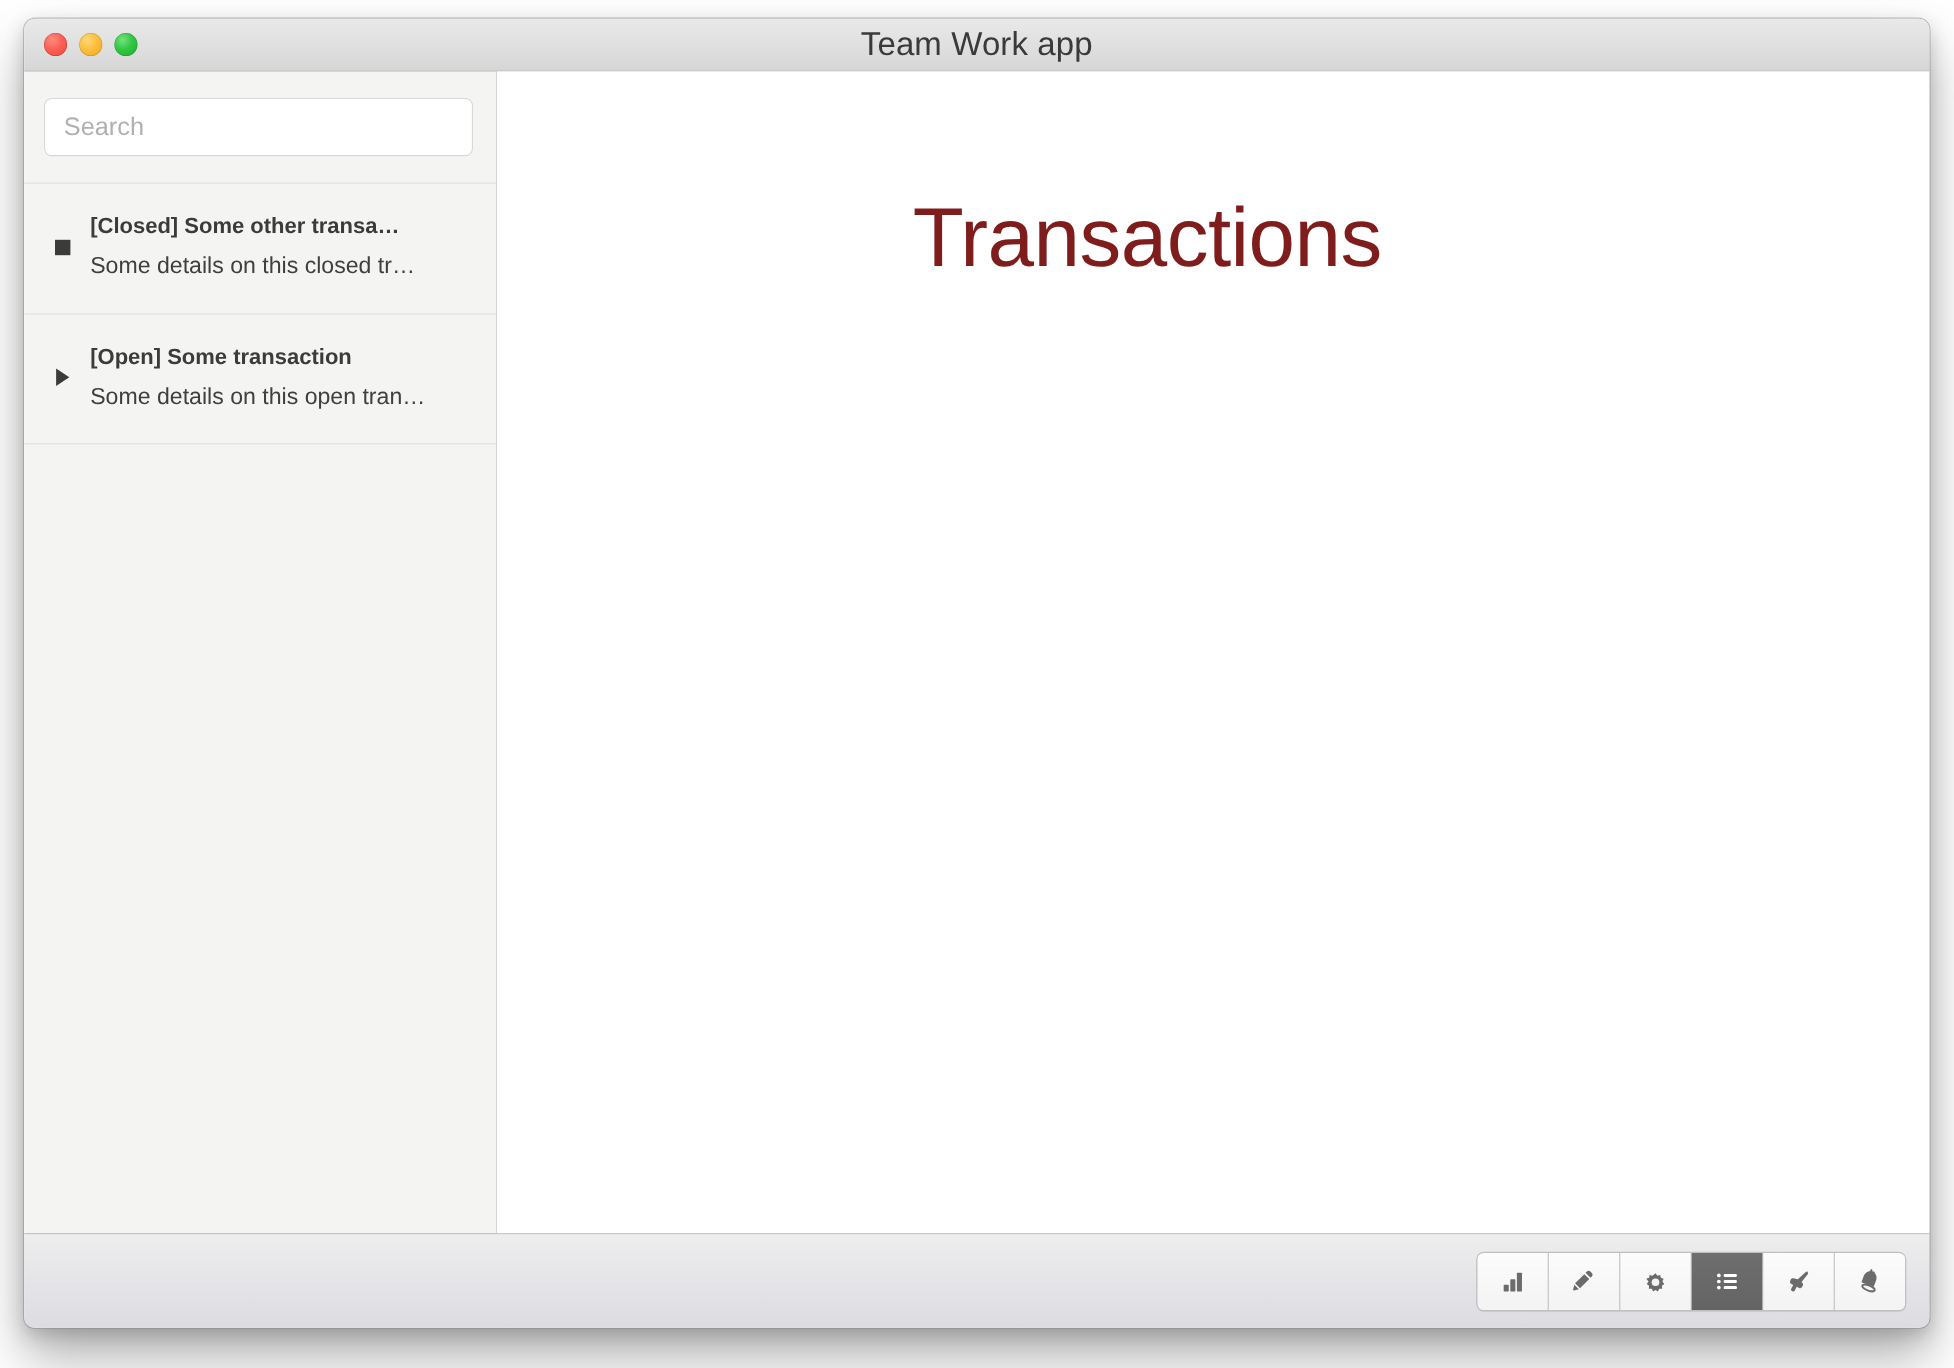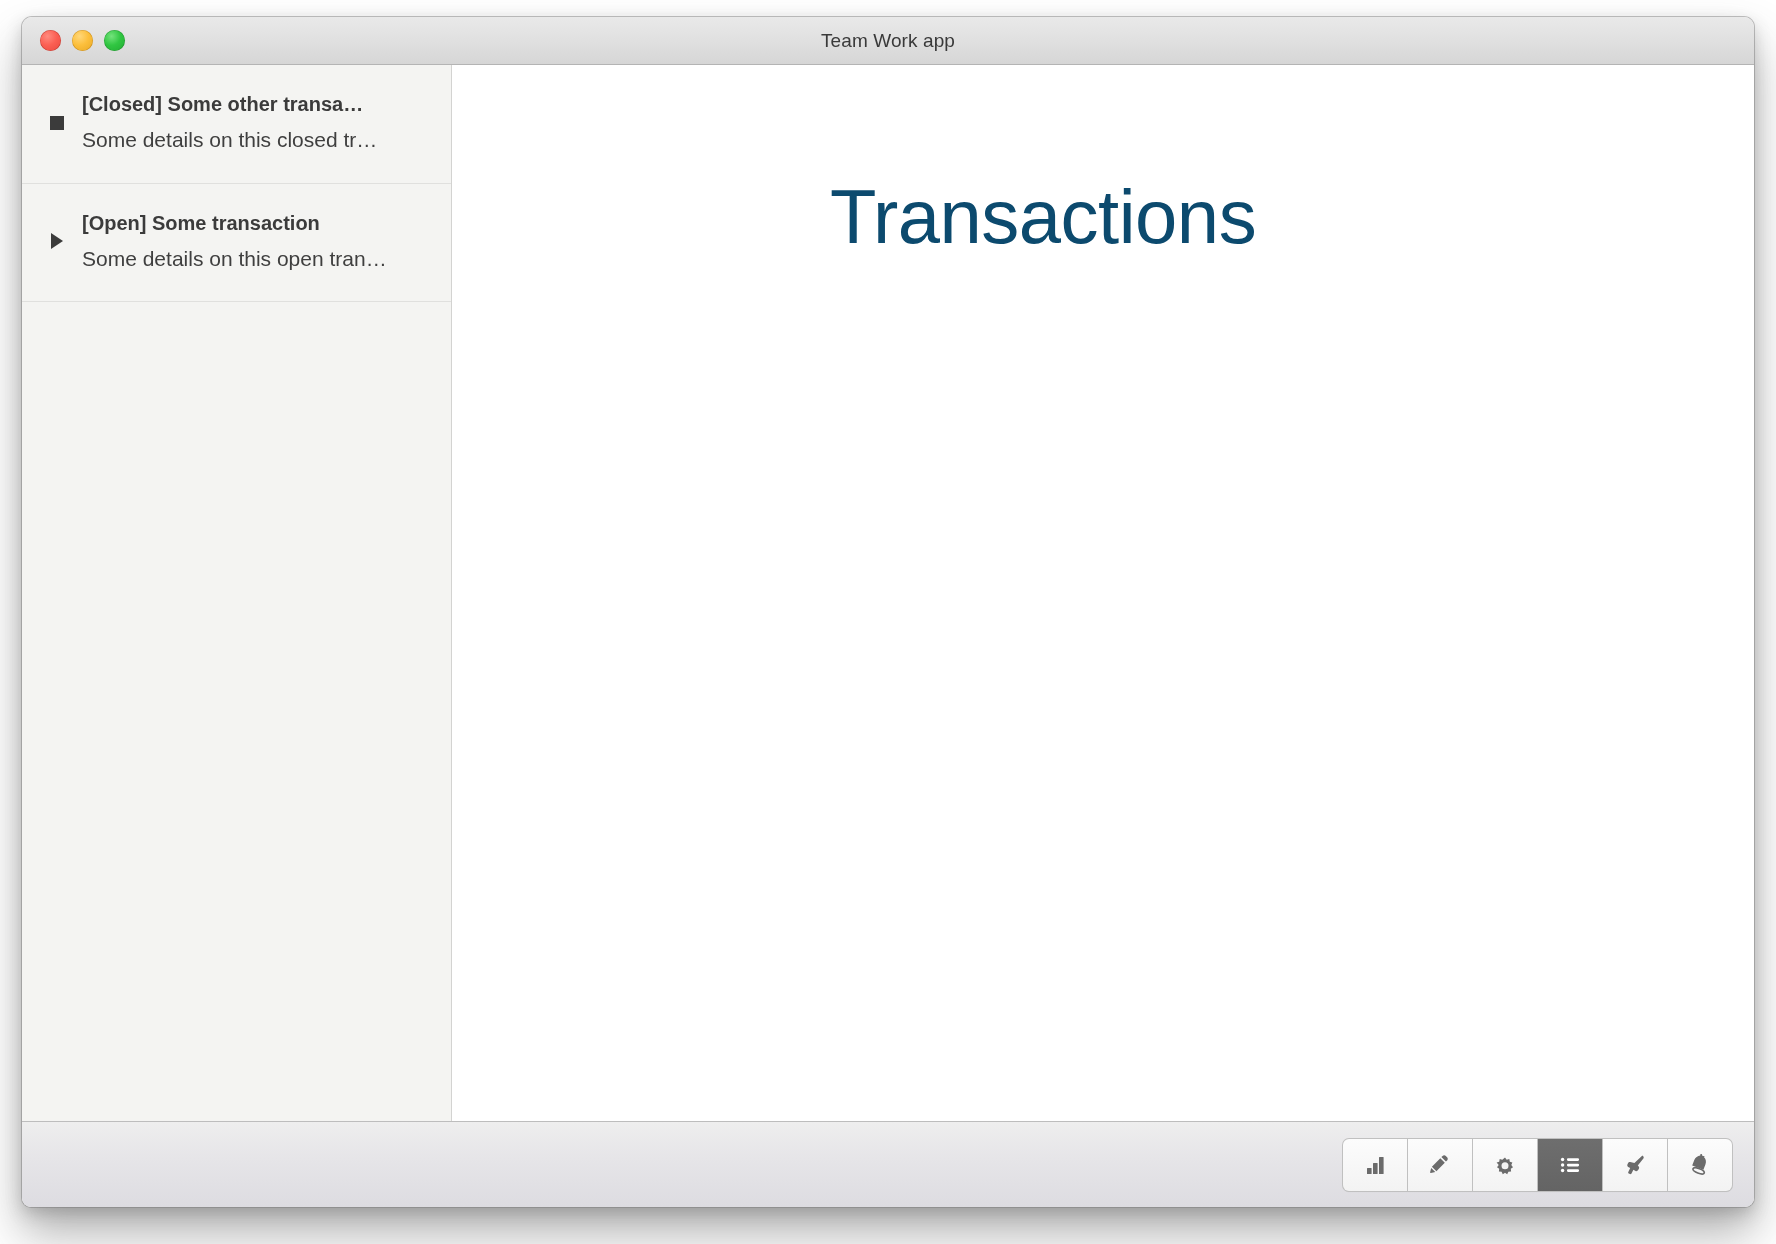--- a/index.html
+++ b/index.html
@@ -67,21 +67,21 @@
   .light.close   { background: radial-gradient(circle at 36% 30%, #ff8b7f 0%, #fb6054 45%, #e8483f 100%);
                    box-shadow: inset 0 0 0 0.5px rgba(160,40,30,0.55); }
   .light.min     { background: radial-gradient(circle at 36% 30%, #ffd77a 0%, #fcbf3c 45%, #e7a724 100%);
                    box-shadow: inset 0 0 0 0.5px rgba(170,110,10,0.5); }
   .light.zoom    { background: radial-gradient(circle at 36% 30%, #74e37c 0%, #31c642 45%, #21ab32 100%);
                    box-shadow: inset 0 0 0 0.5px rgba(25,120,35,0.5); }
 
   #window-title {
     width: 100%;
     text-align: center;
-    font-size: 19px;
+    font-size: 30px;
     color: #3a3a3a;
     letter-spacing: 0.1px;
     user-select: none;
   }
 
   
   #body-row {
     flex: 1 1 auto;
     display: flex;
     min-height: 0;
@@ -178,21 +178,21 @@
     background: #ffffff;
     position: relative;
     min-width: 0;
   }
   #content-title {
     position: absolute;
     left: 0; right: 0;
     top: 108px;
     text-align: center;
     font-size: 76px;
-    color: #0c4a6e;
+    color: #7f1d1d;
     font-weight: normal;
     letter-spacing: -0.5px;
     margin: 0;
     user-select: none;
     padding-right: 120px;
   }
 
   
   #toolbar {
     flex: 0 0 86px;
@@ -244,20 +244,23 @@
         <span class="light min"></span>
         <span class="light zoom"></span>
       </div>
       <div id="window-title">Team Work app</div>
     </div>
 
     <div id="body-row">
 
       <div id="sidebar">
 
+        <div id="search-wrap">
+          <input id="search-input" type="text" placeholder="Search" style="">
+        </div>
 
         <div id="tx-list">
 
           <div class="tx-row">
             <div class="tx-icon">
               <span class="glyph-square"></span>
             </div>
             <div class="tx-text">
               <div class="tx-title">[Closed] Some other transa…</div>
               <div class="tx-detail">Some details on this closed tr…</div>

